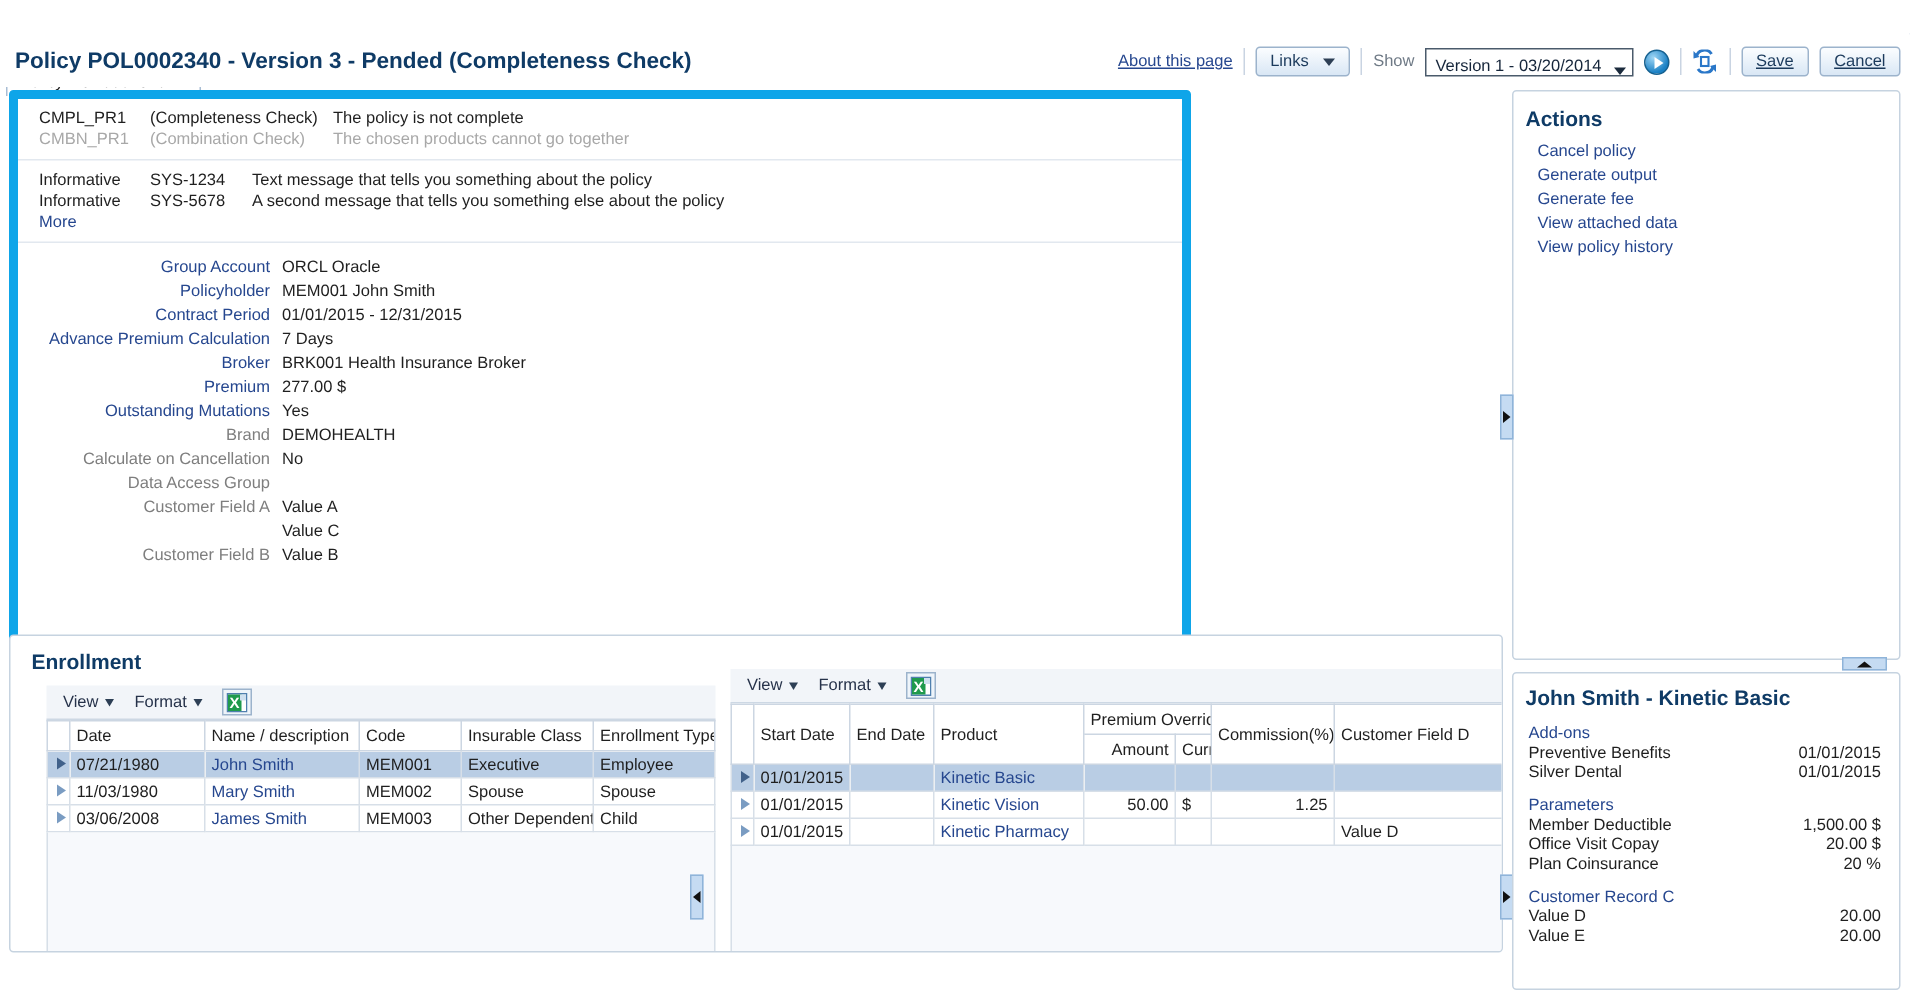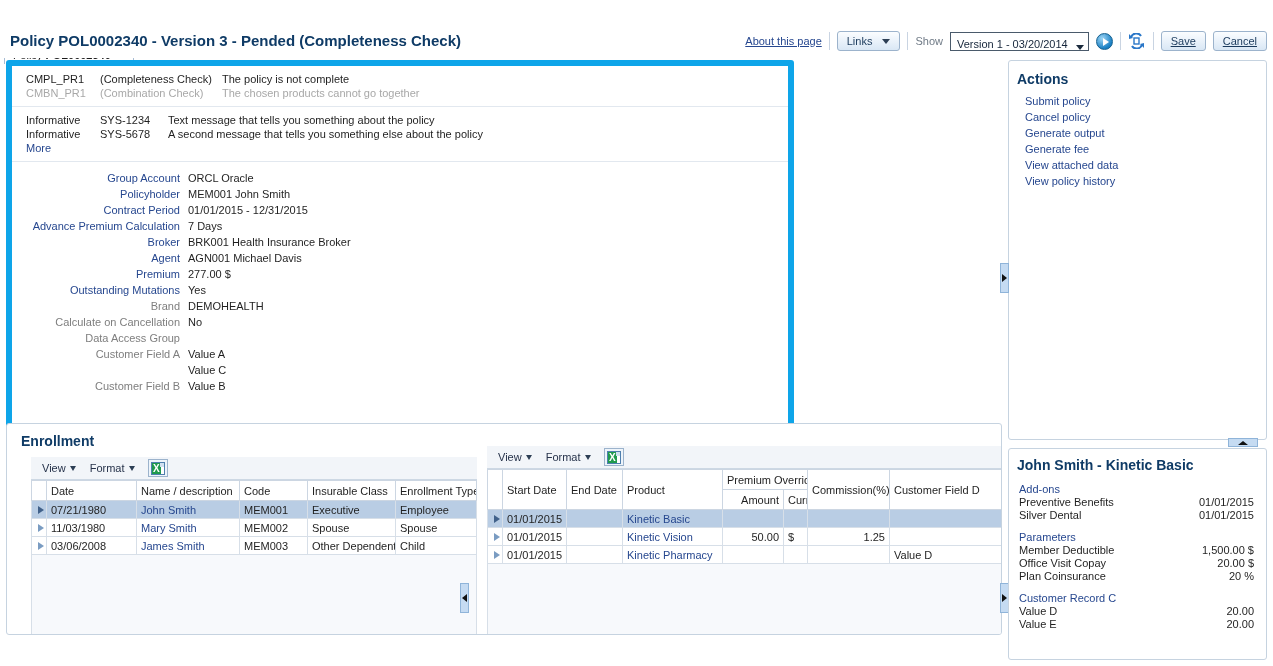--- a/index.html
+++ b/index.html
@@ -324,24 +324,20 @@
         </div>
       <div class="drow">
           <span class="dlabel">Advance Premium Calculation</span>
           <span class="dvalue">7 Days</span>
         </div>
       <div class="drow">
           <span class="dlabel">Broker</span>
           <span class="dvalue">BRK001 Health Insurance Broker</span>
         </div>
       <div class="drow">
-          <span class="dlabel">Agent</span>
-          <span class="dvalue">AGN001 Michael Davis</span>
-        </div>
-      <div class="drow">
           <span class="dlabel">Premium</span>
           <span class="dvalue">277.00 $</span>
         </div>
       <div class="drow">
           <span class="dlabel">Outstanding Mutations</span>
           <span class="dvalue">Yes</span>
         </div>
       <div class="drow">
           <span class="dlabel plain">Brand</span>
           <span class="dvalue">DEMOHEALTH</span>
@@ -364,21 +360,20 @@
         </div>
       <div class="drow">
           <span class="dlabel plain">Customer Field B</span>
           <span class="dvalue">Value B</span>
         </div>
     </div>
   </div>
 
   <div class="actions-panel">
     <div class="panel-title">Actions</div>
-    <a class="action-link">Submit policy</a>
     <a class="action-link">Cancel policy</a>
     <a class="action-link">Generate output</a>
     <a class="action-link">Generate fee</a>
     <a class="action-link">View attached data</a>
     <a class="action-link">View policy history</a>
   </div>
 
   <div class="splitter sp-v" style="left:1000px; top:263px;">
     <span class="ar-r"></span>
   </div>

